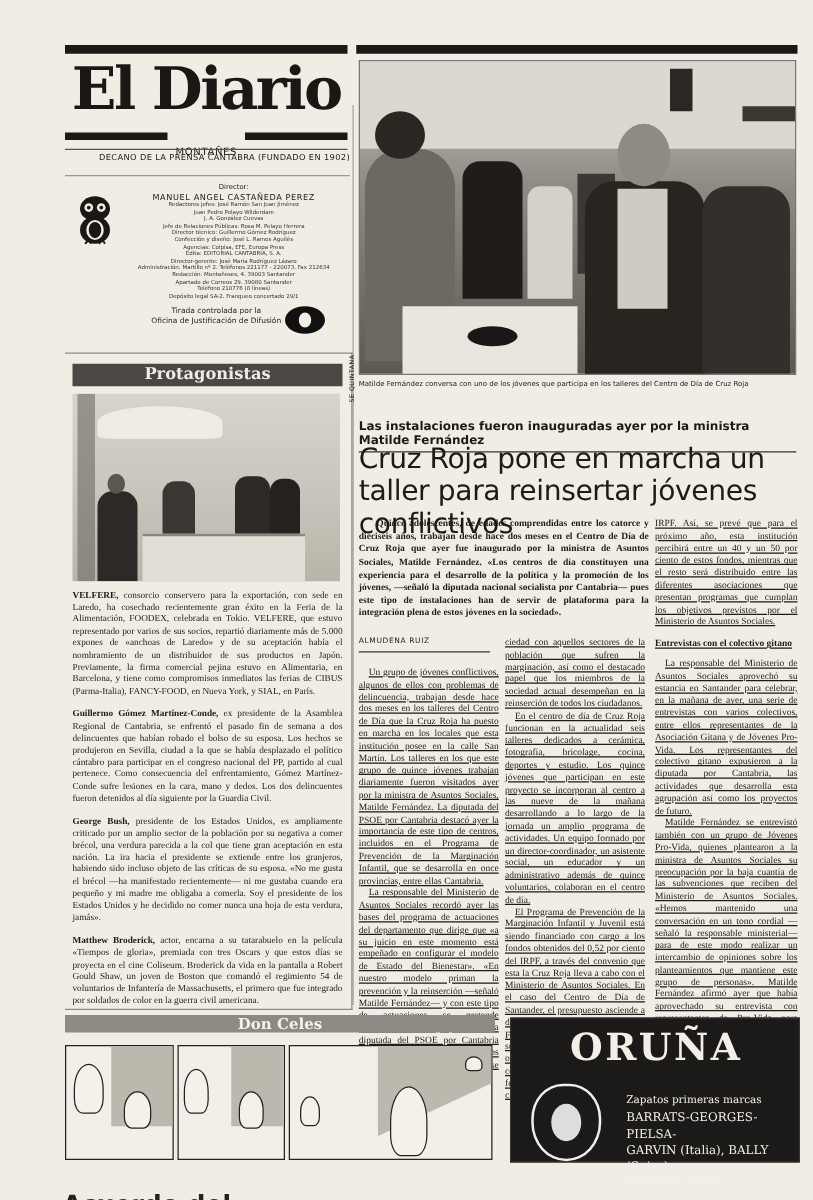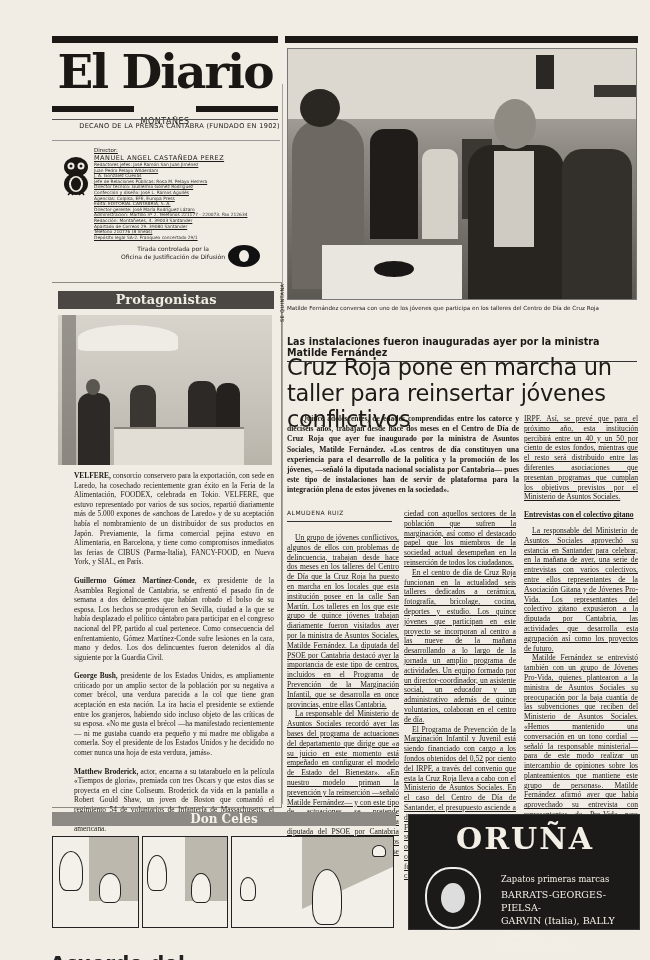--- a/index.html
+++ b/index.html
@@ -22,33 +22,33 @@
     line-height: 56px; color: #1a1714;
   }
   .mh-sub-row { position: absolute; left: 2px; top: 67px; width: 226px; height: 12px; display: flex; align-items: center; }
   .mh-sub-bar { flex: 1; height: 6px; background: #1b1816; }
   .mh-sub { font-family: "DejaVu Sans", sans-serif; font-size: 8px; padding: 0 6px; letter-spacing: 0.5px; margin-top: 24px; }
   .mh-rule { position: absolute; left: 2px; top: 83px; width: 226px; border-top: 1px solid #555; }
   .mh-tag { position: absolute; left: 0; top: 86px; width: 230px; text-align: right; font-family: "DejaVu Sans", sans-serif; font-size: 6.6px; letter-spacing: 0.3px; }
 
   .staffbox { position: absolute; left: 2px; top: 104px; width: 228px; height: 138px; border-top: 1px solid #999; }
   .owl { position: absolute; left: 10px; top: 14px; width: 28px; height: 42px; }
-  .staff-lines { position: absolute; left: 42px; top: 6px; width: 186px; text-align: left; font-family: "DejaVu Sans", sans-serif; text-decoration: underline; }
+  .staff-lines { position: absolute; left: 42px; top: 6px; width: 186px; text-align: center; font-family: "DejaVu Sans", sans-serif; }
   .staff-role { font-size: 5.5px; line-height: 7px; }
   .staff-name { font-size: 6.5px; line-height: 8px; letter-spacing: 0.5px; }
   .staff-small { font-size: 4.4px; line-height: 5.6px; color: #333; }
   .ojd { position: absolute; left: 56px; top: 104px; width: 130px; text-align: center; font-family: "DejaVu Sans", sans-serif; font-size: 6px; line-height: 8px; }
   .ojd-logo { position: absolute; left: 176px; top: 104px; width: 32px; height: 22px; border-radius: 50%; background: #111; border: 2px solid #111; }
   .ojd-logo::after { content: ""; position: absolute; left: 9px; top: 3px; width: 10px; height: 12px; background: #f1ede4; border-radius: 50%; }
 
   .prot-box { position: absolute; left: 2px; top: 246px; width: 230px; height: 526px; border: 1px solid #8e8a82; border-left: none; }
   .prot-head { position: absolute; left: 6px; top: 8px; width: 216px; height: 18px; background: #4a4744; color: #f0ece4; text-align: center; font-weight: bold; font-size: 13px; line-height: 18px; font-family: "DejaVu Serif", serif; }
   .prot-photo { position: absolute; left: 6px; top: 32px; width: 214px; height: 150px; background: linear-gradient(180deg,#d8d4cc 0%,#cac6bd 50%,#b9b4aa 100%); overflow: hidden; }
   .prot-text { position: absolute; left: 6px; top: 188px; width: 216px; font-size: 7.4px; line-height: 9.6px; text-align: justify; }
-  .prot-text p { margin-bottom: 9px; margin-left: 16px; }
+  .prot-text p { margin-bottom: 9px; }
   .prot-text b { font-weight: bold; }
 
   
   .photo-topbar { position: absolute; left: 235px; top: 0; width: 353px; height: 7px; background: #1b1816; }
   .main-photo { position: absolute; left: 237px; top: 12px; width: 350px; height: 252px; background: linear-gradient(180deg,#c9c5bd 0%,#8f8b84 40%,#5c5852 100%); overflow: hidden; border: 1px solid #777; }
   .credit { position: absolute; left: 229px; top: 214px; font-family: "DejaVu Sans", sans-serif; font-size: 5px; transform: rotate(-90deg); transform-origin: left top; white-space: nowrap; letter-spacing: 0.4px; top: 286px; }
   .caption { position: absolute; left: 237px; top: 269px; width: 350px; font-family: "DejaVu Sans", sans-serif; font-size: 5.6px; }
   .kicker { position: absolute; left: 237px; top: 300px; width: 350px; font-family: "DejaVu Sans", sans-serif; font-weight: bold; font-size: 9.6px; border-bottom: 1px solid #333; padding-bottom: 3px; }
   .headline { position: absolute; left: 237px; top: 318px; width: 352px; font-family: "DejaVu Sans", sans-serif; font-weight: normal; font-size: 22.5px; line-height: 26px; letter-spacing: -0.3px; }
   .lede { position: absolute; left: 237px; top: 378px; width: 232px; font-size: 7.6px; line-height: 10.2px; text-align: justify; text-indent: 14px; font-weight: bold; }

